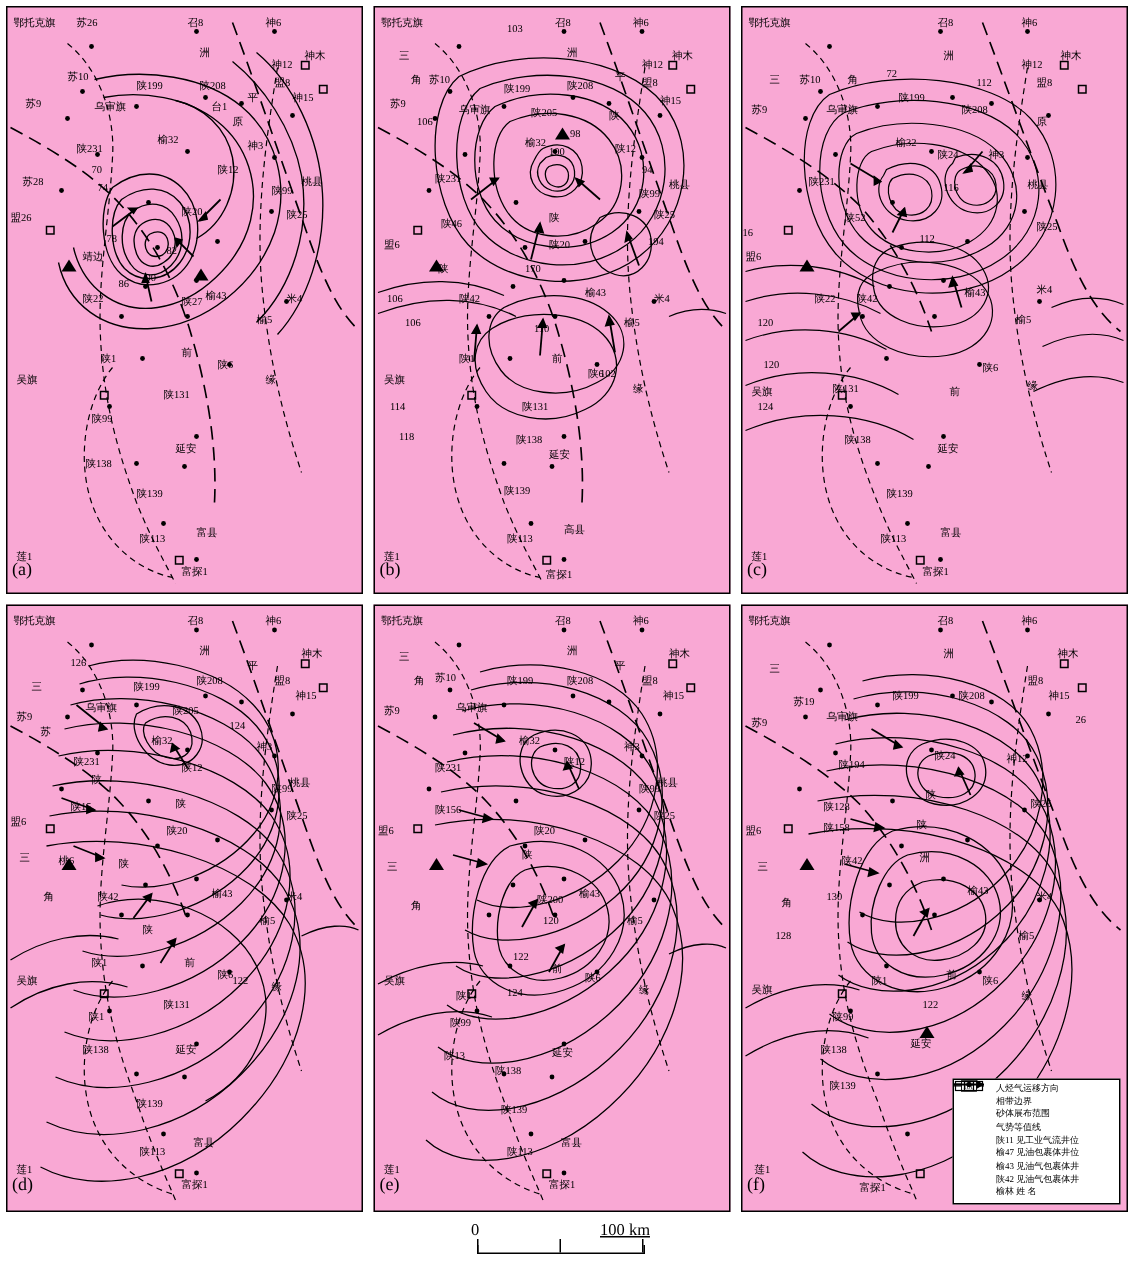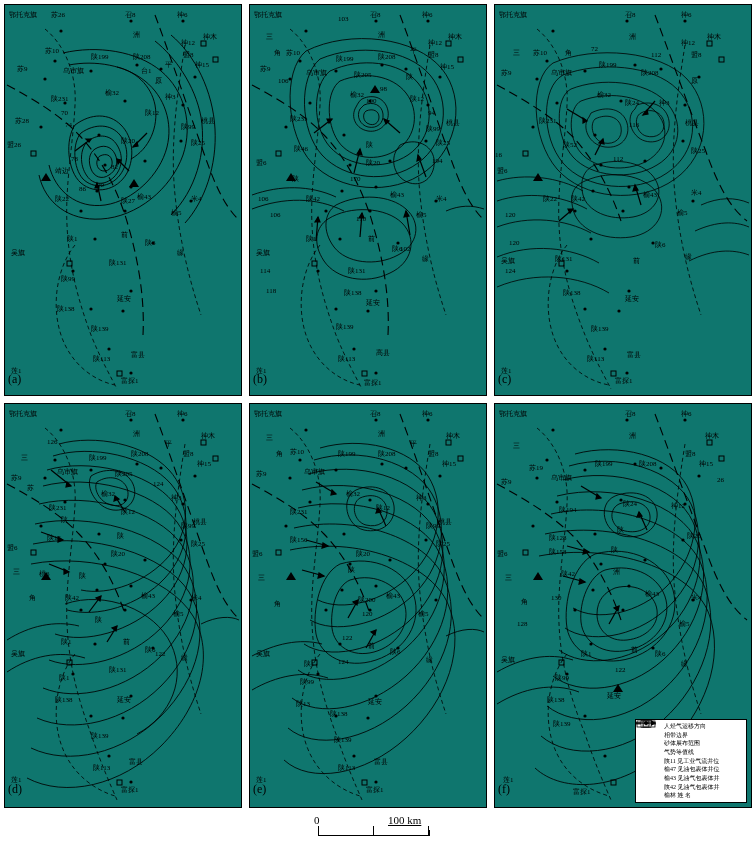--- a/index.html
+++ b/index.html
@@ -1,18 +1,18 @@
 <!DOCTYPE html>
 <html><head>
 <meta charset="utf-8">
 <style>
   html,body{margin:0;padding:0;background:#fff;}
   body{width:754px;height:853px;font-family:"Liberation Serif",serif;color:#000;position:relative;overflow:hidden;}
   .grid{position:absolute;left:0;top:0;width:754px;height:810px;}
-  .panel{position:absolute;border:1px solid #000;background:#0f766e;overflow:hidden;}
+  .panel{position:absolute;border:1px solid #000;background:#f9a8d4;overflow:hidden;}
   .panel svg{position:absolute;left:0;top:0;}
   .plabel{position:absolute;font-size:12px;font-family:"Liberation Serif",serif;}
   .lbl{font-family:"Liberation Serif",serif;font-size:7px;fill:#000;}
   .scalebar{position:absolute;left:300px;top:818px;width:160px;height:28px;}
   .scalebar .bar{position:absolute;left:18px;top:12px;width:110px;height:5px;border:1px solid #000;border-top:none;}
   .scalebar .tick{position:absolute;top:8px;width:1px;height:9px;background:#000;}
   .sc-txt{position:absolute;font-size:11px;top:-4px;}
   .legend{position:absolute;right:4px;bottom:4px;width:112px;border:1px solid #000;background:#fff;font-size:6px;padding:2px 3px;box-sizing:border-box;line-height:1.45;}
   .legend div{white-space:nowrap;display:flex;align-items:center;gap:3px;}
   .lgicon{display:inline-block;width:22px;text-align:center;flex:0 0 22px;}
@@ -906,18 +906,18 @@
         <span>榆林 姓 名</span>
       </div>
     </div>
   </div>
   <div class="plabel" style="left:498px;top:782px;">(f)</div>
 
 </div>
 
 <div class="scalebar">
   <div class="sc-txt" style="left:14px;">0</div>
-  <div class="sc-txt" style="left:88px;text-decoration:underline;">100 km</div>
+  <div class="sc-txt" style="left:100px;text-decoration:underline;">100 km</div>
   <div class="bar"></div>
   <div class="tick" style="left:18px;"></div>
   <div class="tick" style="left:73px;"></div>
   <div class="tick" style="left:128px;"></div>
 </div>
 
 </body></html>

